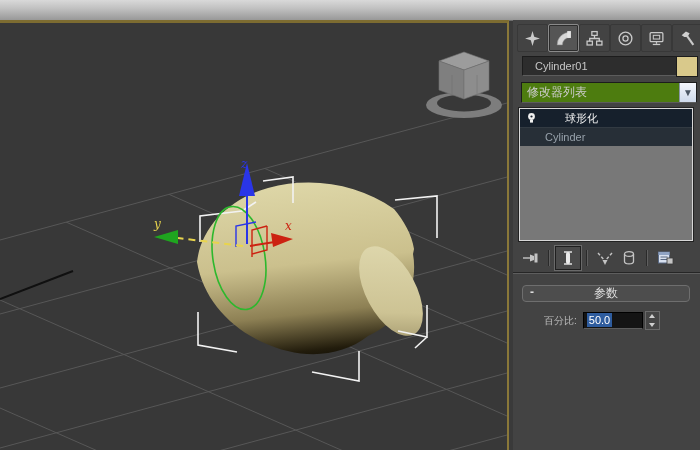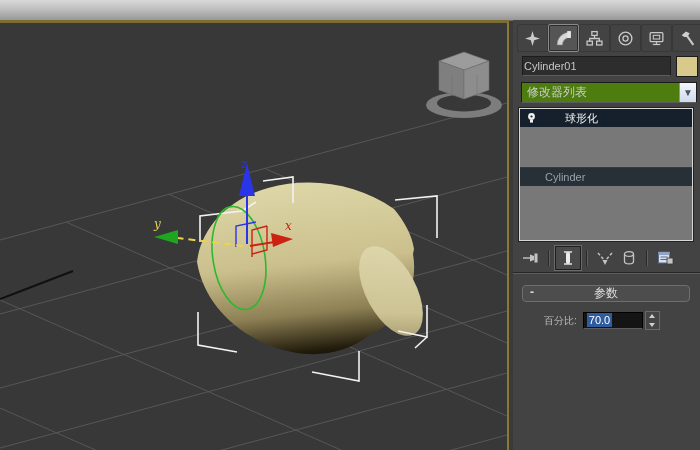--- a/index.html
+++ b/index.html
@@ -29,21 +29,21 @@
   .tabs{position:absolute;left:4px;top:4px;display:flex;}
   .tab{
     width:29px;height:26px;display:flex;align-items:center;justify-content:center;
     background:#434343;border:1px solid #383838;border-radius:2px;cursor:pointer;
   }
   .tab.active{background:#555555;border:1px solid #8a8a8a;box-shadow:inset 0 0 0 1px #2c2c2c;}
   .name-row{position:absolute;left:0;top:36px;width:187px;height:20px;}
   .name-field{
     position:absolute;left:9px;top:0;width:146px;height:18px;
     background:#2d2d2d;border:1px solid #1c1c1c;border-bottom-color:#5c5c5c;
-    color:#c6c6c6;font-size:11px;line-height:18px;padding-left:1px;
+    color:#c6c6c6;font-size:11px;line-height:18px;padding-left:12px;
   }
   .color-swatch{
     position:absolute;left:163px;top:0;width:20px;height:19px;
     background:#d9c98b;border:1px solid #1c1c1c;
   }
   .combo{
     position:absolute;left:8px;top:62px;width:169px;height:19px;
     background:#4d7c0f;border:1px solid #1c1c1c;border-bottom-color:#5c5c5c;
     color:#cccccc;font-size:12px;line-height:19px;padding-left:5px;
   }
@@ -52,21 +52,21 @@
     background:linear-gradient(#f4f7fc,#cfdaeb);
     border-left:1px solid #8a96a8;display:flex;align-items:center;justify-content:center;
     color:#4a5562;font-size:10px;cursor:pointer;
   }
   .stack{
     position:absolute;left:6px;top:88px;width:172px;height:131px;
     background:#787878;border:1px solid #d8d8d8;outline:1px solid #222;
   }
   .stack-row{height:18px;font-size:11px;line-height:18px;display:flex;align-items:center;cursor:pointer;text-align:center;}
   .stack-row.selected{background:#16202c;color:#f2f2f2;}
-  .stack-row.normal{background:#272f37;color:#97a1aa;border-top:1px solid #323a42;margin-top:40px;}
+  .stack-row.normal{background:#272f37;color:#97a1aa;border-top:1px solid #323a42;}
   .stack-row .bulb{margin-left:6px;margin-right:28px;}
   .stack-row.normal span{margin-left:25px;}
   .stack-tools{
     position:absolute;left:6px;top:226px;width:174px;height:24px;
     display:flex;align-items:center;
   }
   .stool{width:24px;height:22px;display:flex;align-items:center;justify-content:center;cursor:pointer;}
   .stool.framed{border:1px solid #1f1f1f;box-shadow:0 0 0 1px #6a6a6a;background:#4a4a4a;}
   .ssep{width:1px;height:16px;background:#2a2a2a;border-right:1px solid #5f5f5f;margin:0 5px;}
   .divider{
@@ -312,21 +312,21 @@
   <div class="divider"></div>
 
   <div class="rollout-header">
     <span class="rollout-minus">-</span>
     <span>参数</span>
   </div>
 
   <div class="param-row">
     <span class="param-label">百分比:</span>
     <div class="spin-field">
-      <span class="sel">70.0</span>
+      <span class="sel">50.0</span>
     </div>
     <div class="spinner">
       <div class="spin-btn">
           <div class="tri-up"></div>
         </div>
       <div class="spin-btn">
           <div class="tri-dn"></div>
         </div>
     </div>
   </div>

